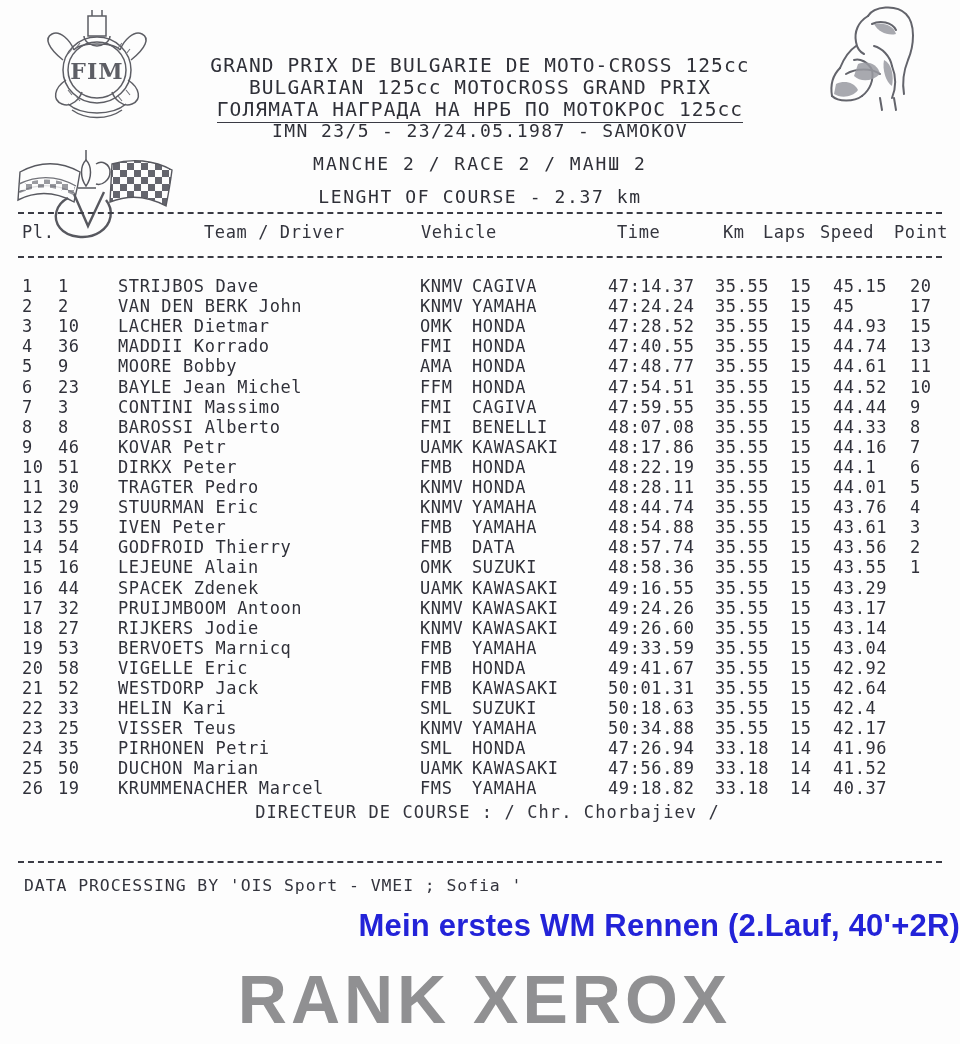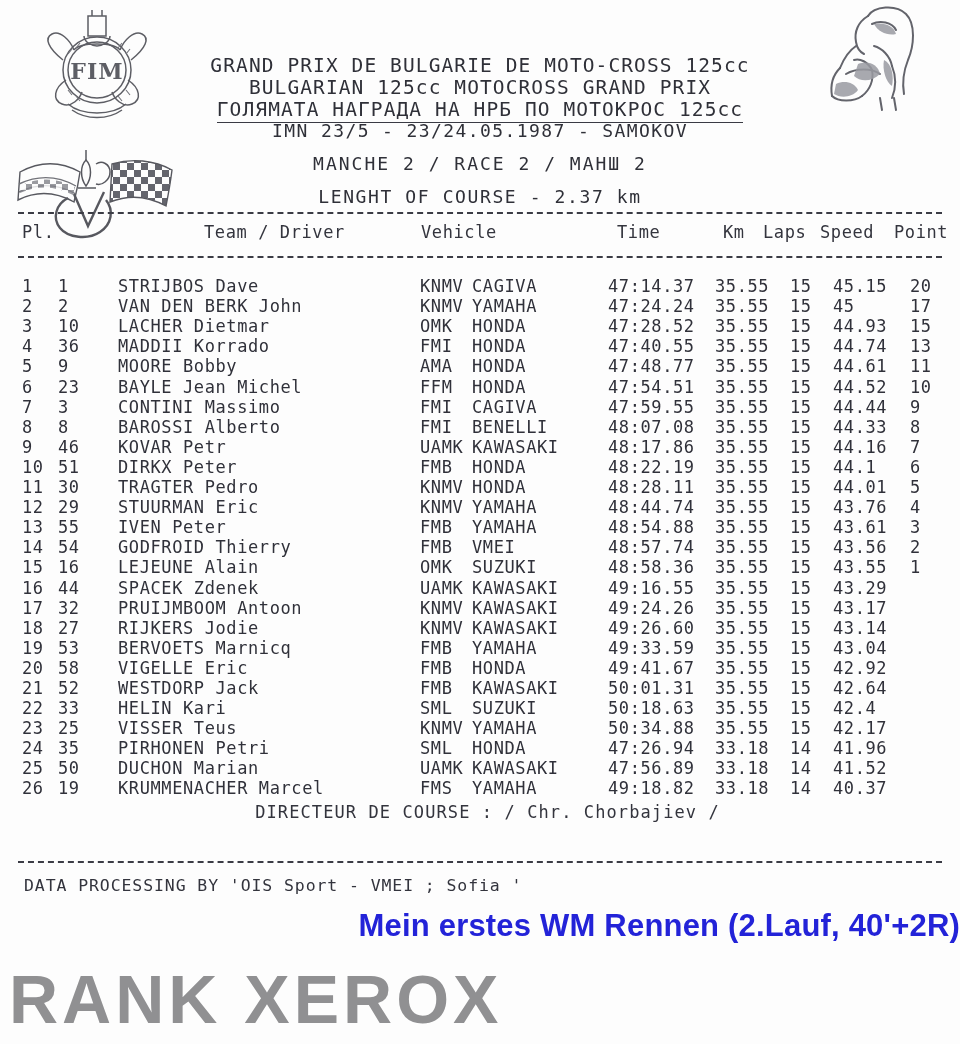--- a/index.html
+++ b/index.html
@@ -138,21 +138,21 @@
     font-family: "Liberation Sans", sans-serif;
     font-weight: bold;
     font-size: 31px;
     color: #2323d8;
     letter-spacing: .2px;
   }
   .brand {
     position: absolute;
     top: 960px;
     left: 0; right: 0;
-    text-align: left;
+    text-align: center;
     font-family: "Liberation Sans", sans-serif;
     font-weight: bold;
     font-size: 68px;
     letter-spacing: 4px;
     color: #8b8b8d;
     opacity: .95;
     padding-left: 9px;
   }
 </style>
 </head>
@@ -277,21 +277,21 @@
         <div class="row"><span class="c c-pl">4</span><span class="c c-num">36</span><span class="c c-name">MADDII Korrado</span><span class="c c-team">FMI</span><span class="c c-veh">HONDA</span><span class="c c-time">47:40.55</span><span class="c c-km">35.55</span><span class="c c-laps">15</span><span class="c c-speed">44.74</span><span class="c c-point">13</span></div>
         <div class="row"><span class="c c-pl">5</span><span class="c c-num">9</span><span class="c c-name">MOORE Bobby</span><span class="c c-team">AMA</span><span class="c c-veh">HONDA</span><span class="c c-time">47:48.77</span><span class="c c-km">35.55</span><span class="c c-laps">15</span><span class="c c-speed">44.61</span><span class="c c-point">11</span></div>
         <div class="row"><span class="c c-pl">6</span><span class="c c-num">23</span><span class="c c-name">BAYLE Jean Michel</span><span class="c c-team">FFM</span><span class="c c-veh">HONDA</span><span class="c c-time">47:54.51</span><span class="c c-km">35.55</span><span class="c c-laps">15</span><span class="c c-speed">44.52</span><span class="c c-point">10</span></div>
         <div class="row"><span class="c c-pl">7</span><span class="c c-num">3</span><span class="c c-name">CONTINI Massimo</span><span class="c c-team">FMI</span><span class="c c-veh">CAGIVA</span><span class="c c-time">47:59.55</span><span class="c c-km">35.55</span><span class="c c-laps">15</span><span class="c c-speed">44.44</span><span class="c c-point">9</span></div>
         <div class="row"><span class="c c-pl">8</span><span class="c c-num">8</span><span class="c c-name">BAROSSI Alberto</span><span class="c c-team">FMI</span><span class="c c-veh">BENELLI</span><span class="c c-time">48:07.08</span><span class="c c-km">35.55</span><span class="c c-laps">15</span><span class="c c-speed">44.33</span><span class="c c-point">8</span></div>
         <div class="row"><span class="c c-pl">9</span><span class="c c-num">46</span><span class="c c-name">KOVAR Petr</span><span class="c c-team">UAMK</span><span class="c c-veh">KAWASAKI</span><span class="c c-time">48:17.86</span><span class="c c-km">35.55</span><span class="c c-laps">15</span><span class="c c-speed">44.16</span><span class="c c-point">7</span></div>
         <div class="row"><span class="c c-pl">10</span><span class="c c-num">51</span><span class="c c-name">DIRKX Peter</span><span class="c c-team">FMB</span><span class="c c-veh">HONDA</span><span class="c c-time">48:22.19</span><span class="c c-km">35.55</span><span class="c c-laps">15</span><span class="c c-speed">44.1</span><span class="c c-point">6</span></div>
         <div class="row"><span class="c c-pl">11</span><span class="c c-num">30</span><span class="c c-name">TRAGTER Pedro</span><span class="c c-team">KNMV</span><span class="c c-veh">HONDA</span><span class="c c-time">48:28.11</span><span class="c c-km">35.55</span><span class="c c-laps">15</span><span class="c c-speed">44.01</span><span class="c c-point">5</span></div>
         <div class="row"><span class="c c-pl">12</span><span class="c c-num">29</span><span class="c c-name">STUURMAN Eric</span><span class="c c-team">KNMV</span><span class="c c-veh">YAMAHA</span><span class="c c-time">48:44.74</span><span class="c c-km">35.55</span><span class="c c-laps">15</span><span class="c c-speed">43.76</span><span class="c c-point">4</span></div>
         <div class="row"><span class="c c-pl">13</span><span class="c c-num">55</span><span class="c c-name">IVEN Peter</span><span class="c c-team">FMB</span><span class="c c-veh">YAMAHA</span><span class="c c-time">48:54.88</span><span class="c c-km">35.55</span><span class="c c-laps">15</span><span class="c c-speed">43.61</span><span class="c c-point">3</span></div>
-        <div class="row"><span class="c c-pl">14</span><span class="c c-num">54</span><span class="c c-name">GODFROID Thierry</span><span class="c c-team">FMB</span><span class="c c-veh">VMEI</span><span class="c c-time">48:57.74</span><span class="c c-km">35.55</span><span class="c c-laps">15</span><span class="c c-speed">43.56</span><span class="c c-point">2</span></div>
+        <div class="row"><span class="c c-pl">14</span><span class="c c-num">54</span><span class="c c-name">GODFROID Thierry</span><span class="c c-team">FMB</span><span class="c c-veh">DATA</span><span class="c c-time">48:57.74</span><span class="c c-km">35.55</span><span class="c c-laps">15</span><span class="c c-speed">43.56</span><span class="c c-point">2</span></div>
         <div class="row"><span class="c c-pl">15</span><span class="c c-num">16</span><span class="c c-name">LEJEUNE Alain</span><span class="c c-team">OMK</span><span class="c c-veh">SUZUKI</span><span class="c c-time">48:58.36</span><span class="c c-km">35.55</span><span class="c c-laps">15</span><span class="c c-speed">43.55</span><span class="c c-point">1</span></div>
         <div class="row"><span class="c c-pl">16</span><span class="c c-num">44</span><span class="c c-name">SPACEK Zdenek</span><span class="c c-team">UAMK</span><span class="c c-veh">KAWASAKI</span><span class="c c-time">49:16.55</span><span class="c c-km">35.55</span><span class="c c-laps">15</span><span class="c c-speed">43.29</span><span class="c c-point"></span></div>
         <div class="row"><span class="c c-pl">17</span><span class="c c-num">32</span><span class="c c-name">PRUIJMBOOM Antoon</span><span class="c c-team">KNMV</span><span class="c c-veh">KAWASAKI</span><span class="c c-time">49:24.26</span><span class="c c-km">35.55</span><span class="c c-laps">15</span><span class="c c-speed">43.17</span><span class="c c-point"></span></div>
         <div class="row"><span class="c c-pl">18</span><span class="c c-num">27</span><span class="c c-name">RIJKERS Jodie</span><span class="c c-team">KNMV</span><span class="c c-veh">KAWASAKI</span><span class="c c-time">49:26.60</span><span class="c c-km">35.55</span><span class="c c-laps">15</span><span class="c c-speed">43.14</span><span class="c c-point"></span></div>
         <div class="row"><span class="c c-pl">19</span><span class="c c-num">53</span><span class="c c-name">BERVOETS Marnicq</span><span class="c c-team">FMB</span><span class="c c-veh">YAMAHA</span><span class="c c-time">49:33.59</span><span class="c c-km">35.55</span><span class="c c-laps">15</span><span class="c c-speed">43.04</span><span class="c c-point"></span></div>
         <div class="row"><span class="c c-pl">20</span><span class="c c-num">58</span><span class="c c-name">VIGELLE Eric</span><span class="c c-team">FMB</span><span class="c c-veh">HONDA</span><span class="c c-time">49:41.67</span><span class="c c-km">35.55</span><span class="c c-laps">15</span><span class="c c-speed">42.92</span><span class="c c-point"></span></div>
         <div class="row"><span class="c c-pl">21</span><span class="c c-num">52</span><span class="c c-name">WESTDORP Jack</span><span class="c c-team">FMB</span><span class="c c-veh">KAWASAKI</span><span class="c c-time">50:01.31</span><span class="c c-km">35.55</span><span class="c c-laps">15</span><span class="c c-speed">42.64</span><span class="c c-point"></span></div>
         <div class="row"><span class="c c-pl">22</span><span class="c c-num">33</span><span class="c c-name">HELIN Kari</span><span class="c c-team">SML</span><span class="c c-veh">SUZUKI</span><span class="c c-time">50:18.63</span><span class="c c-km">35.55</span><span class="c c-laps">15</span><span class="c c-speed">42.4</span><span class="c c-point"></span></div>
         <div class="row"><span class="c c-pl">23</span><span class="c c-num">25</span><span class="c c-name">VISSER Teus</span><span class="c c-team">KNMV</span><span class="c c-veh">YAMAHA</span><span class="c c-time">50:34.88</span><span class="c c-km">35.55</span><span class="c c-laps">15</span><span class="c c-speed">42.17</span><span class="c c-point"></span></div>
         <div class="row"><span class="c c-pl">24</span><span class="c c-num">35</span><span class="c c-name">PIRHONEN Petri</span><span class="c c-team">SML</span><span class="c c-veh">HONDA</span><span class="c c-time">47:26.94</span><span class="c c-km">33.18</span><span class="c c-laps">14</span><span class="c c-speed">41.96</span><span class="c c-point"></span></div>

